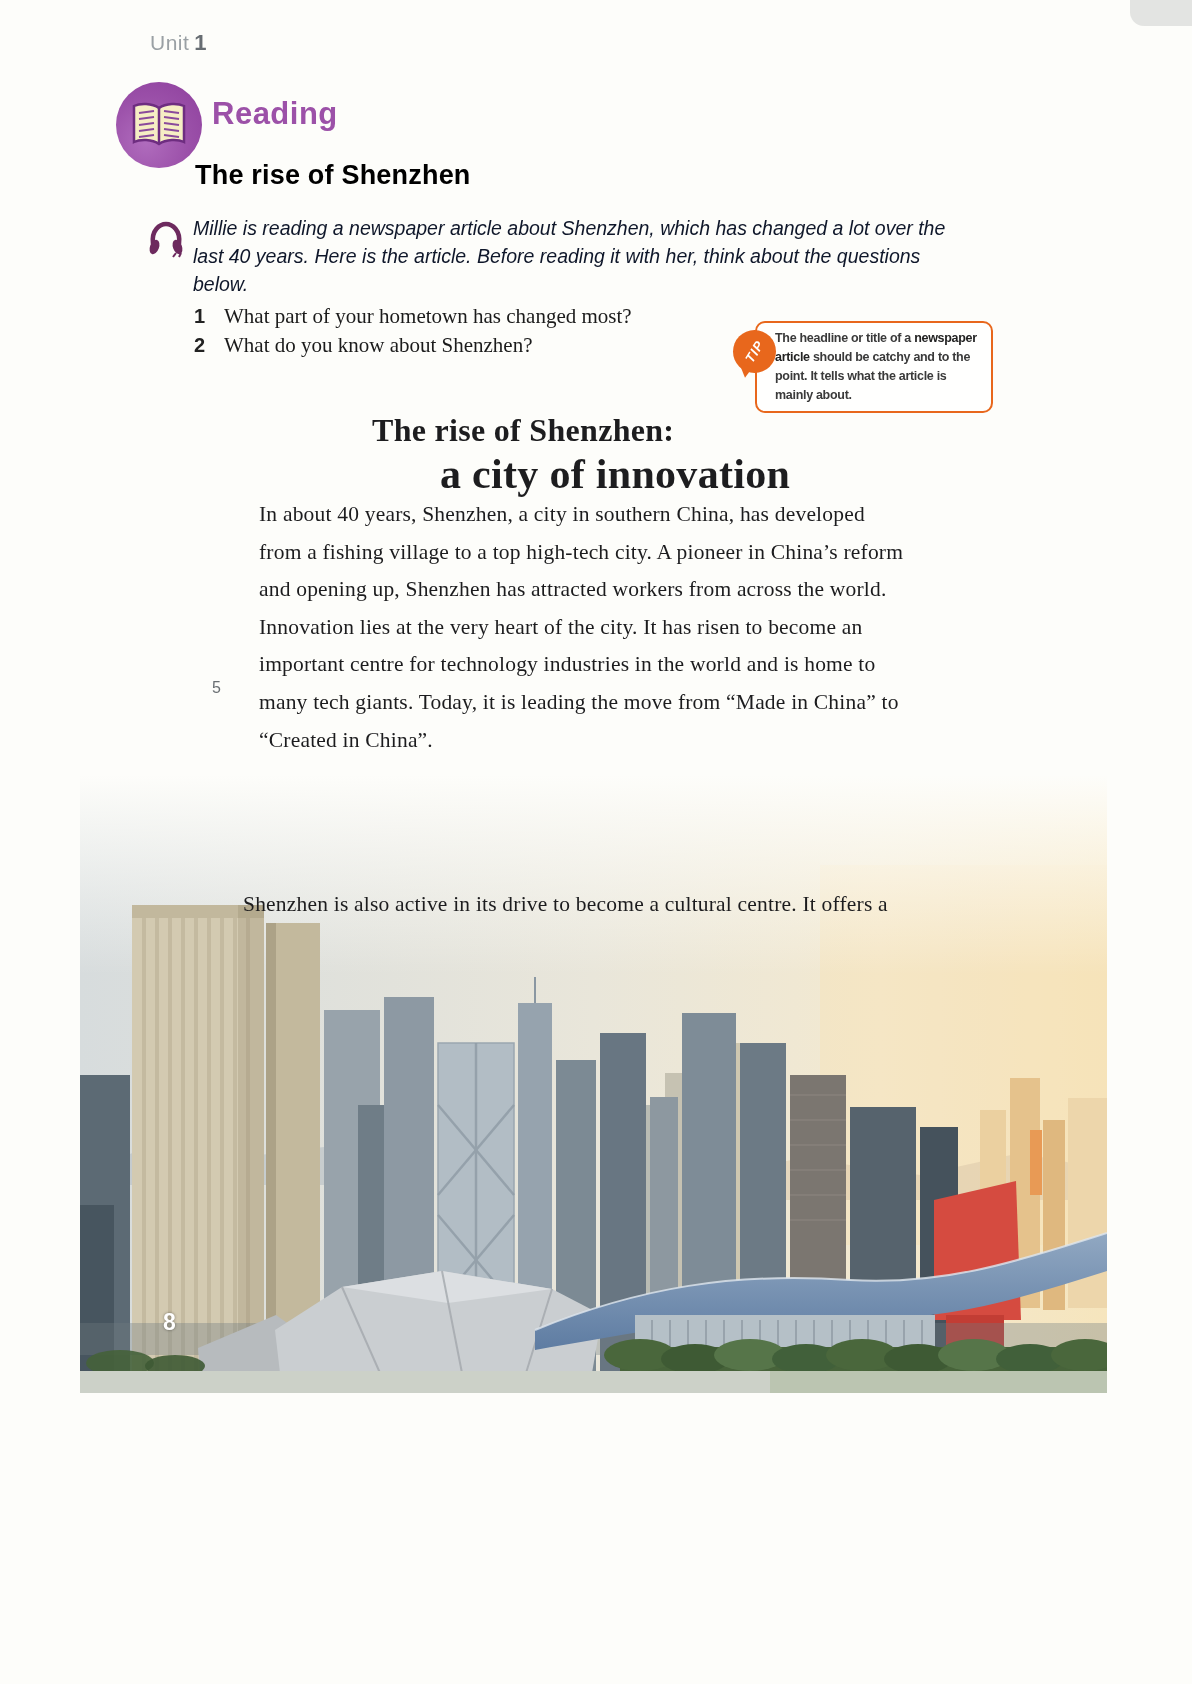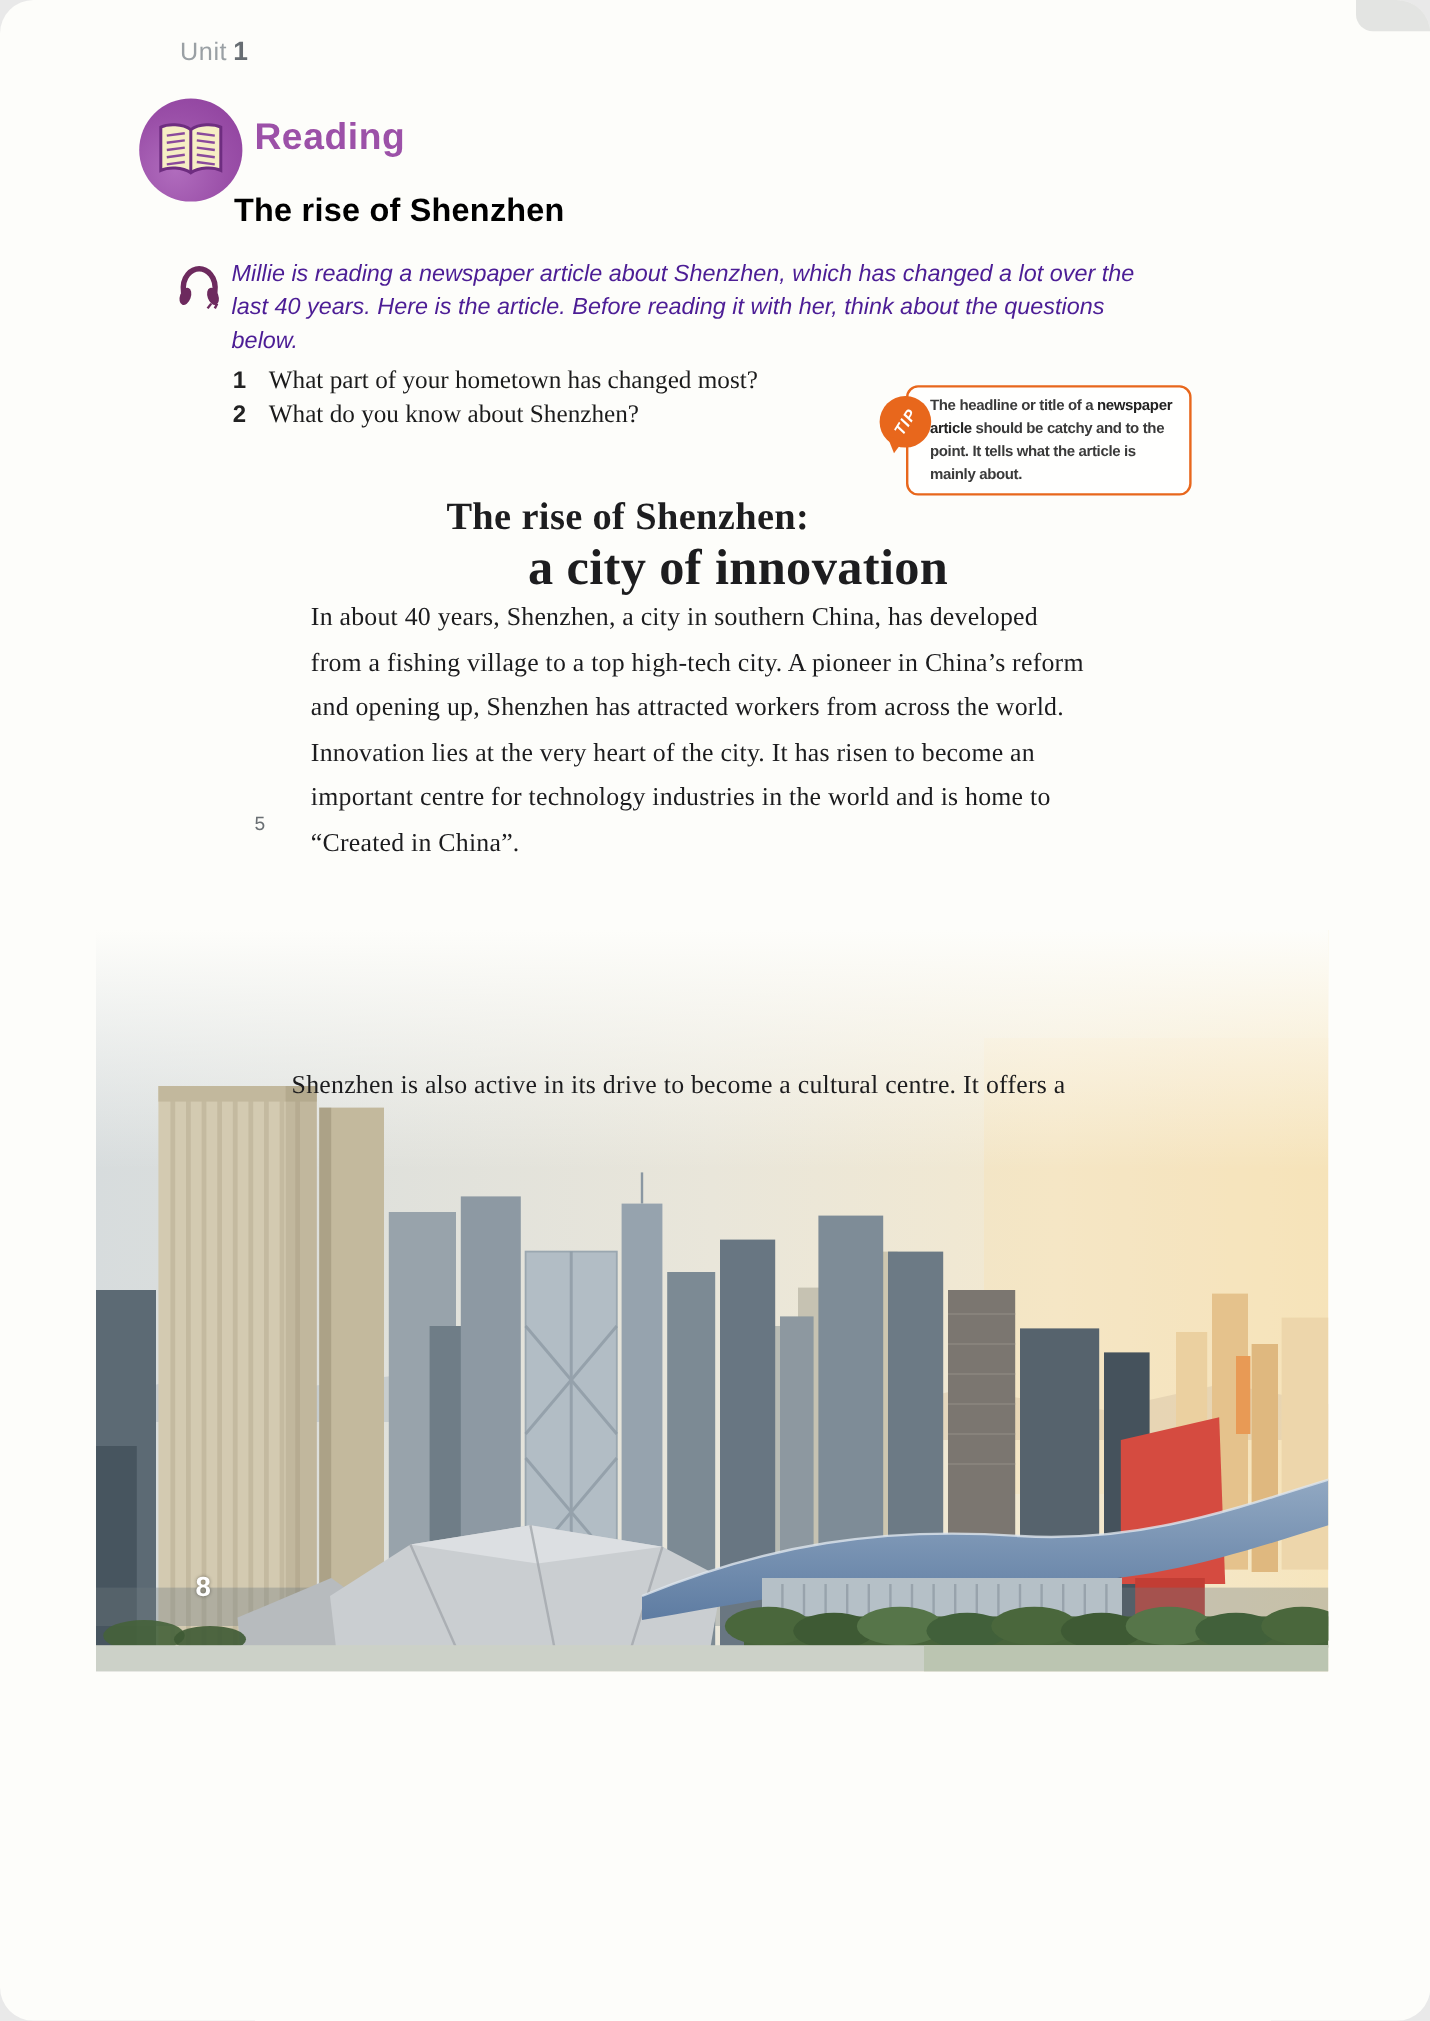--- a/index.html
+++ b/index.html
@@ -1,33 +1,32 @@
 <!DOCTYPE html>
 <html><head>
 <meta charset="utf-8">
 <style>
   html,body{margin:0;padding:0;background:#e9e9e9;}
   .page{
     position:relative;width:1192px;height:1684px;margin:0 auto;
     background:#fdfdfa;overflow:hidden;
     font-family:"Liberation Sans",sans-serif;
-    border-radius:28px;
   }
   
   .unit{position:absolute;left:150px;top:30px;font-size:21px;color:#9aa0a4;letter-spacing:.5px;}
   .unit b{color:#676d72;font-size:22px;margin-left:5px;}
   .reading-badge{position:absolute;left:116px;top:82px;width:86px;height:86px;border-radius:50%;
     background:radial-gradient(circle at 35% 70%, #b06cbd 0%, #9a4fa8 55%, #8d3f9c 100%);}
   .reading-badge svg{position:absolute;left:14px;top:20px;}
   .reading-title{position:absolute;left:212px;top:96px;font-size:31px;font-weight:bold;color:#9c51a8;letter-spacing:.5px;}
   .subtitle{position:absolute;left:195px;top:160px;font-size:27px;font-weight:bold;color:#000000;letter-spacing:.2px;}
   
   .headphones{position:absolute;left:146px;top:220px;}
   .intro{position:absolute;left:193px;top:214px;width:800px;
-    font-style:italic;font-size:19.5px;line-height:28px;color:#4c1d95;font-weight:500;}
+    font-style:italic;font-size:19.5px;line-height:28px;color:#0f172a;font-weight:500;}
   .intro div{white-space:nowrap;}
   
   .questions{position:absolute;left:194px;top:304px;font-family:"Liberation Serif",serif;font-size:21px;color:#1b1b1b;}
   .q-row{height:29px;white-space:nowrap;}
   .q-num{display:inline-block;width:30px;font-family:"Liberation Sans",sans-serif;font-weight:bold;font-size:20px;color:#222;}
   
   .tip-box{position:absolute;left:755px;top:321px;width:238px;box-sizing:border-box;
     border:2.5px solid #e8671c;border-radius:10px;background:#fffffe;
     padding:6px 7px 6px 18px;min-height:70px;font-weight:bold;}
   .tip-text{font-size:12.5px;line-height:19px;color:#3a3a3a;letter-spacing:-.3px;}
@@ -128,20 +127,21 @@
   <div class="art-title1">The rise of Shenzhen:</div>
   <div class="art-title2">a city of innovation</div>
 
   <span class="line-marker">5</span>
   <div class="body-p p1">
     <div>In about 40 years, Shenzhen, a city in southern China, has developed</div>
     <div>from a fishing village to a top high-tech city. A pioneer in China’s reform</div>
     <div>and opening up, Shenzhen has attracted workers from across the world.</div>
     <div>Innovation lies at the very heart of the city. It has risen to become an</div>
     <div>important centre for technology industries in the world and is home to</div>
+    <div>many tech giants. Today, it is leading the move from “Made in China” to</div>
     <div>“Created in China”.</div>
   </div>
   <div class="body-p p2">
     <div>Shenzhen is also active in its drive to become a cultural centre. It offers a</div>
   </div>
 
   <div class="photo">
     <svg width="1027" height="618" viewBox="0 0 1027 618">
       <defs>
         <linearGradient id="skyH" x1="0" y1="0" x2="1" y2="0">

